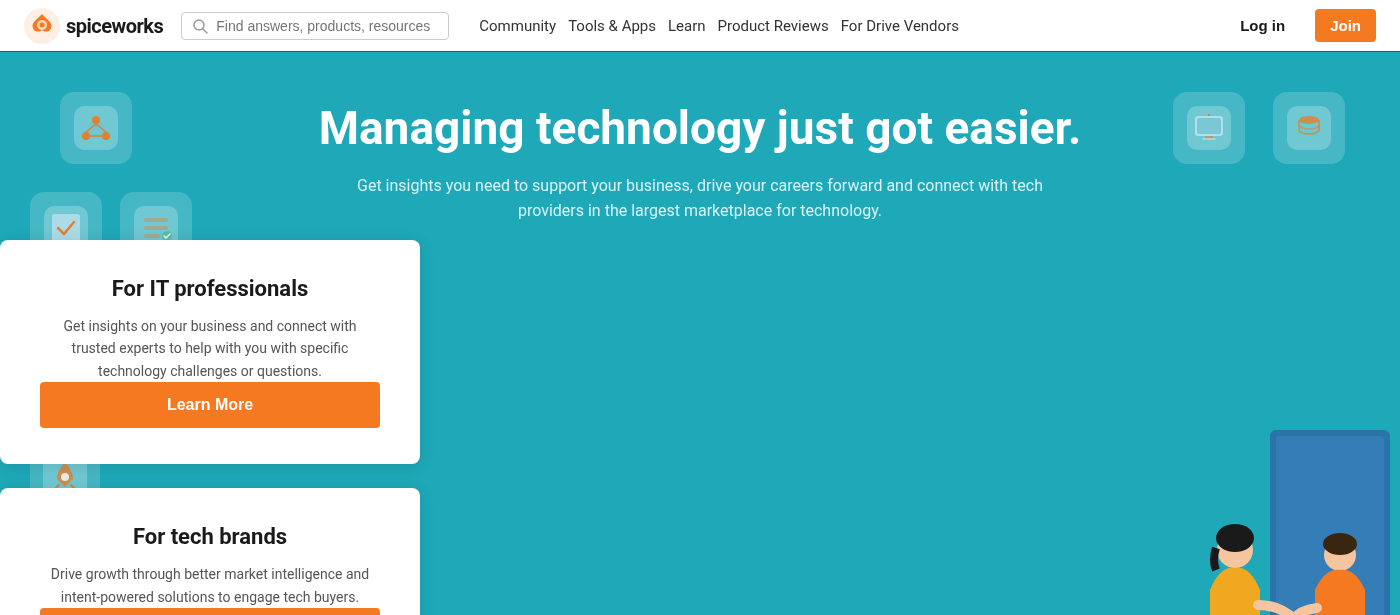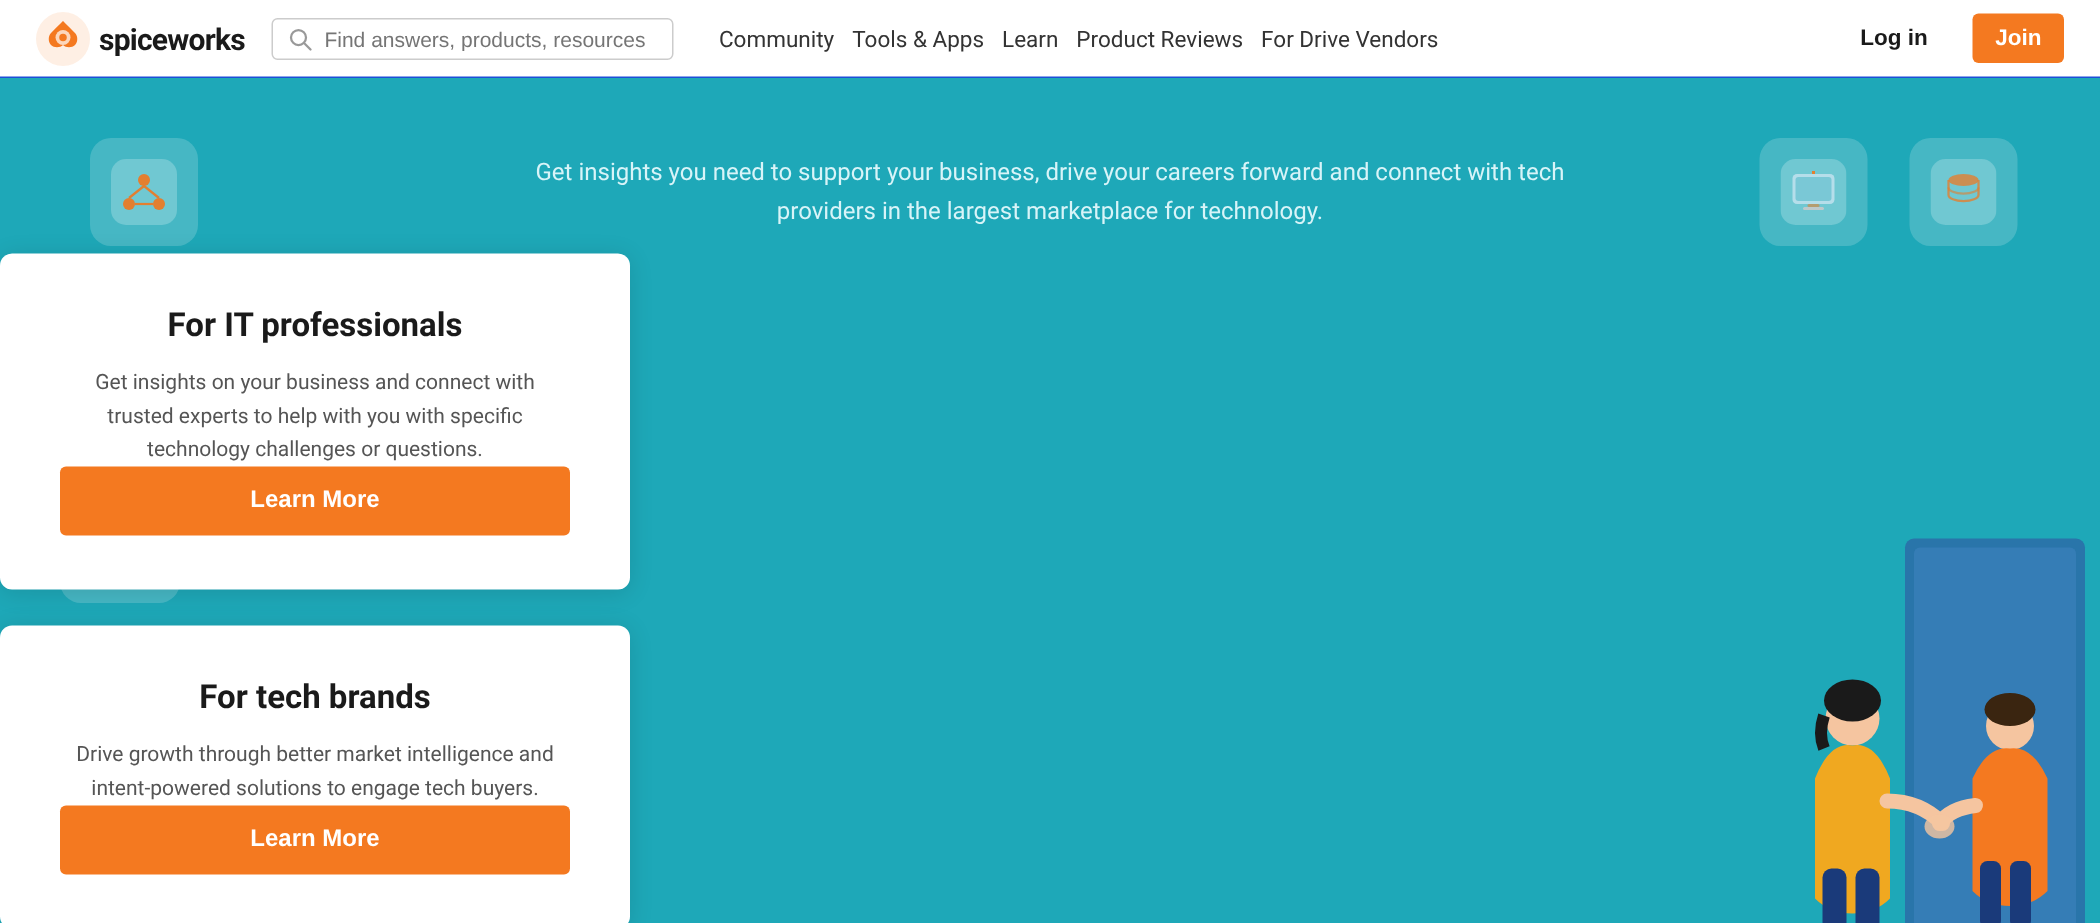--- a/index.html
+++ b/index.html
@@ -299,20 +299,21 @@
   <div class="float-icon icon-database" style="top:40px; right:55px; width:72px; height:72px;">
     <svg width="44" height="44" viewBox="0 0 44 44" fill="none">
       <rect width="44" height="44" rx="10" fill="rgba(255,255,255,0.25)"></rect>
       <ellipse cx="22" cy="14" rx="10" ry="4" fill="#f47920" opacity="0.8"></ellipse>
       <path d="M12 14 L12 24 C12 26.2 16.5 28 22 28 C27.5 28 32 26.2 32 24 L32 14" stroke="#f47920" stroke-width="1.5" fill="none" opacity="0.8"></path>
       <path d="M12 19 C12 21.2 16.5 23 22 23 C27.5 23 32 21.2 32 19" stroke="#f47920" stroke-width="1.5" fill="none" opacity="0.6"></path>
     </svg>
   </div>
 
   <div class="hero-content">
+    <h1 class="hero-title">Managing technology just got easier.</h1>
     <p class="hero-subtitle">Get insights you need to support your business, drive your careers forward and connect with tech providers in the largest marketplace for technology.</p>
 
     <div class="cards-row">
 
       <div class="card">
         <h2 class="card-title">For IT professionals</h2>
         <p class="card-desc">Get insights on your business and connect with trusted experts to help with you with specific technology challenges or questions.</p>
         <button class="btn-learn">Learn More</button>
       </div>
 

